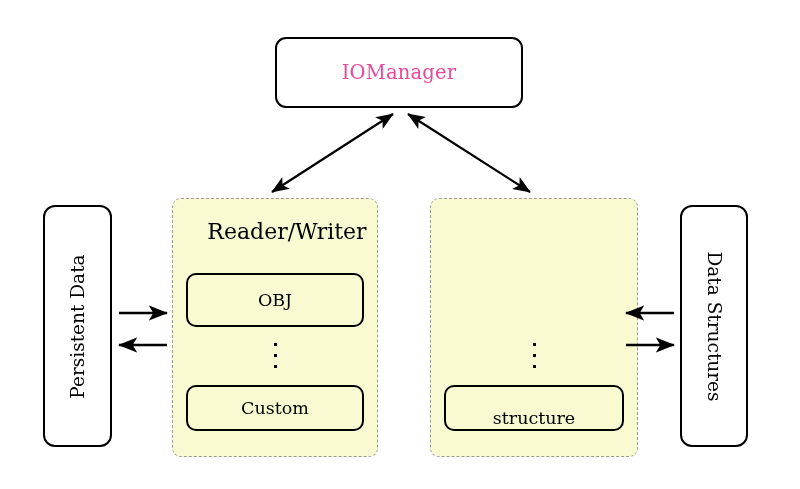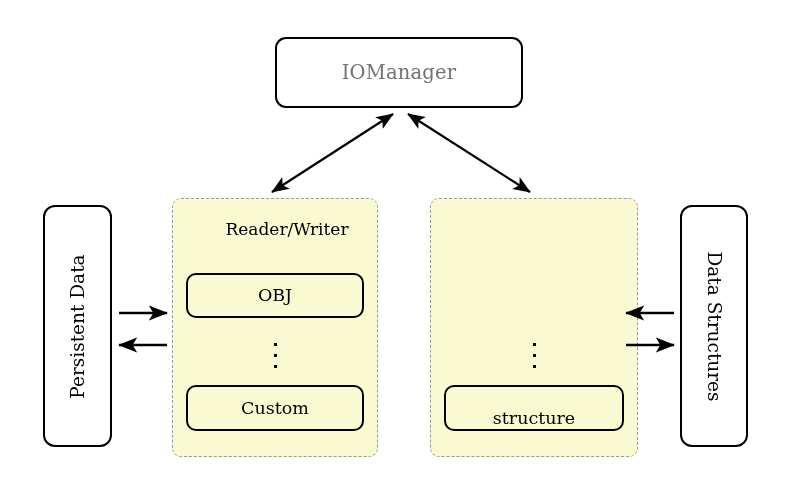--- a/index.html
+++ b/index.html
@@ -25,41 +25,41 @@
     width: 248px; height: 71px;
     border: 2.4px solid #000000;
     border-radius: 11px;
     background: #ffffff;
     display: flex;
     align-items: center;
     justify-content: center;
   }
   .manager-label {
     font-size: 19.5px;
-    color: #737373;
+    color: #ec4899;
     letter-spacing: 0.2px;
   }
 
   
   .group {
     top: 198px;
     height: 259px;
     background: #FAFAD2;
     border: 1.6px dashed #9a9a9a;
     border-radius: 9px;
   }
   .group-left  { left: 172px; width: 206px; }
   .group-right { left: 430px; width: 208px; }
 
   .group-title {
     position: absolute;
     left: 0; right: 0;
     top: 20px;
     text-align: center;
-    font-size: 17px;
+    font-size: 22px;
     color: #000000;
     white-space: nowrap;
     padding-left: 24px;
   }
 
   
   .module {
     position: absolute;
     border: 2.4px solid #000000;
     border-radius: 10px;
@@ -67,21 +67,21 @@
     box-sizing: border-box;
     display: flex;
     align-items: center;
     justify-content: center;
     text-align: center;
     line-height: 1.18;
     font-size: 17.5px;
     color: #000000;
     padding: 2px 4px;
   }
-  .module-top    { left: 13px; right: 13px; top: 74px;  height: 45px; }
+  .module-top    { left: 13px; right: 13px; top: 74px;  height: 54px; }
   .module-bottom { left: 13px; right: 13px; top: 186px; height: 46px; }
 
   
   .ellipsis {
     position: absolute;
     left: 0; right: 0;
     top: 134px;
     height: 44px;
     display: flex;
     flex-direction: column;

